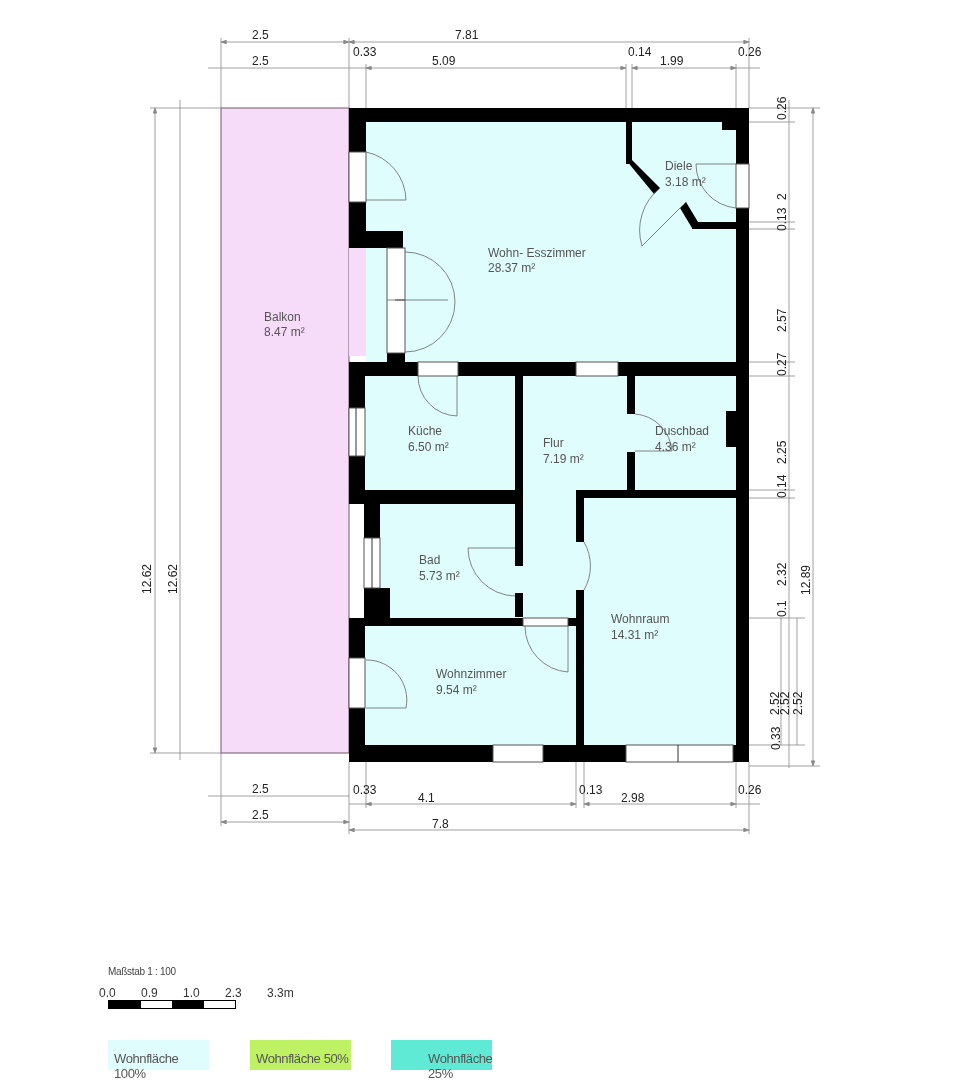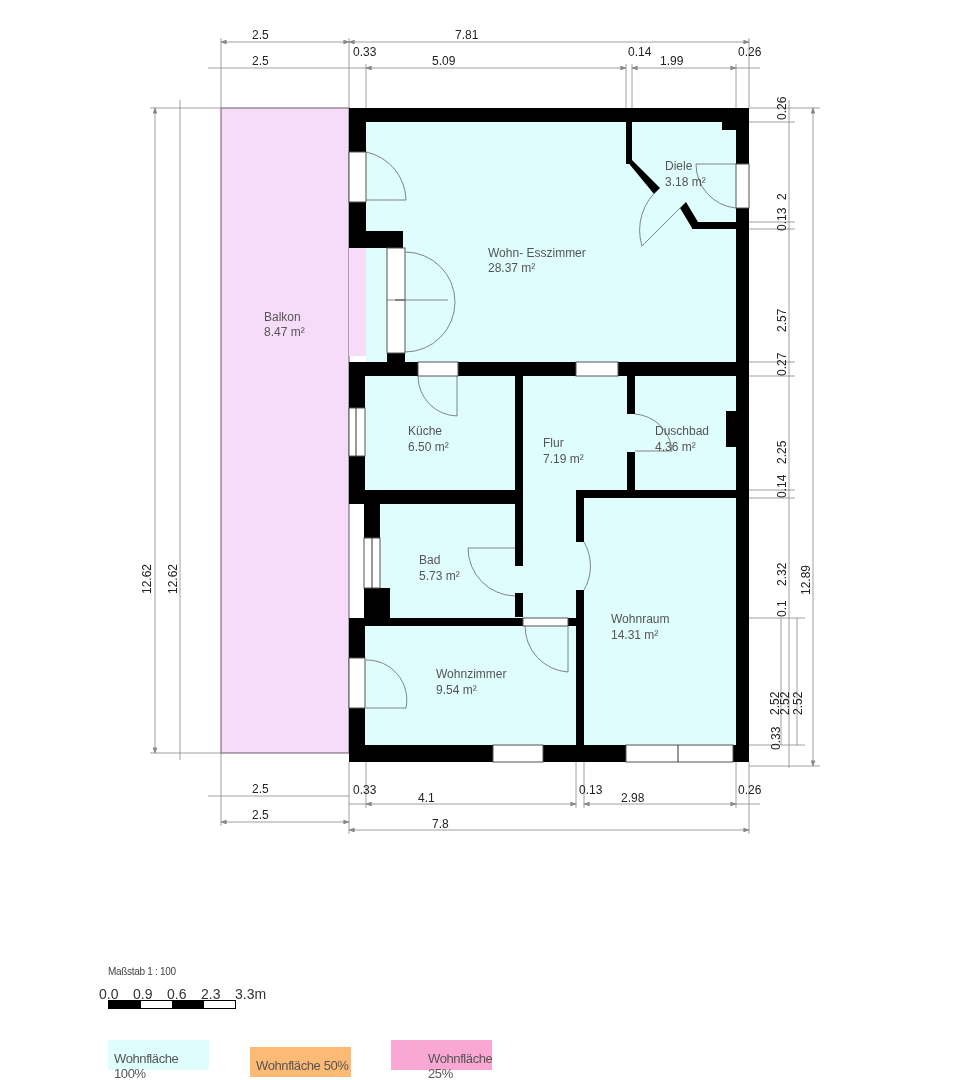--- a/index.html
+++ b/index.html
@@ -1,21 +1,21 @@
 <!DOCTYPE html>
 <html><head>
 <meta charset="utf-8">
 <style>
   html,body{margin:0;padding:0;background:#ffffff;}
   body{width:956px;height:1080px;position:relative;overflow:hidden;font-family:"Liberation Sans",sans-serif;}
   #plan{position:absolute;left:0;top:0;width:956px;height:1080px;}
   .dim{font-family:"Liberation Sans",sans-serif;font-size:12px;fill:#222;}
   .room{font-family:"Liberation Sans",sans-serif;font-size:12px;fill:#555;}
   .scale-title{position:absolute;left:108px;top:966px;font-size:10px;color:#444;letter-spacing:-0.3px;}
-  .scale-ticks{position:absolute;left:99px;top:986px;font-size:14px;color:#333;display:flex;gap:8px;}
+  .scale-ticks{position:absolute;left:99px;top:986px;font-size:12px;color:#333;display:flex;gap:16px;}
   .scale-ticks span{width:26px;display:inline-block;}
   .scale-bar{position:absolute;left:108px;top:1000px;width:128px;height:9px;border:1px solid #000;display:flex;box-sizing:border-box;}
   .scale-bar div{flex:1;}
   .legend{position:absolute;top:1040px;height:30px;width:101px;box-sizing:border-box;padding:11px 0 0 6px;font-size:13px;color:#555;letter-spacing:-0.4px;}
 </style>
 </head>
 <body>
 
 <svg id="plan" viewBox="0 0 956 1080" xmlns="http://www.w3.org/2000/svg">
   <defs>
@@ -228,26 +228,26 @@
     <text class="dim" transform="translate(802,715) rotate(-90)">2.52</text>
     <text class="dim" transform="translate(780,750) rotate(-90)">0.33</text>
     <text class="dim" transform="translate(810,595) rotate(-90)">12.89</text>
   </g>
 </svg>
 
 <div class="scale-title">Maßstab 1 : 100</div>
 <div class="scale-ticks">
   <span>0.0</span>
   <span>0.9</span>
-  <span>0.6</span>
+  <span>1.0</span>
   <span>2.3</span>
   <span>3.3m</span>
 </div>
 <div class="scale-bar">
   <div style="background:#000"></div>
     <div style="background:#fff"></div>
     <div style="background:#000"></div>
     <div style="background:#fff"></div>
 </div>
 
 <div class="legend" style="left:108px;background:#e0fdfd;">Wohnfläche 100%</div>
-<div class="legend" style="left:250px;background:#fdba74;margin-top:7px;">Wohnfläche 50%</div>
-<div class="legend" style="left:391px;background:#f9a8d4;padding-left:37px;">Wohnfläche 25%</div>
+<div class="legend" style="left:250px;background:#bef264;">Wohnfläche 50%</div>
+<div class="legend" style="left:391px;background:#5eead4;padding-left:37px;">Wohnfläche 25%</div>
 
 </body></html>

